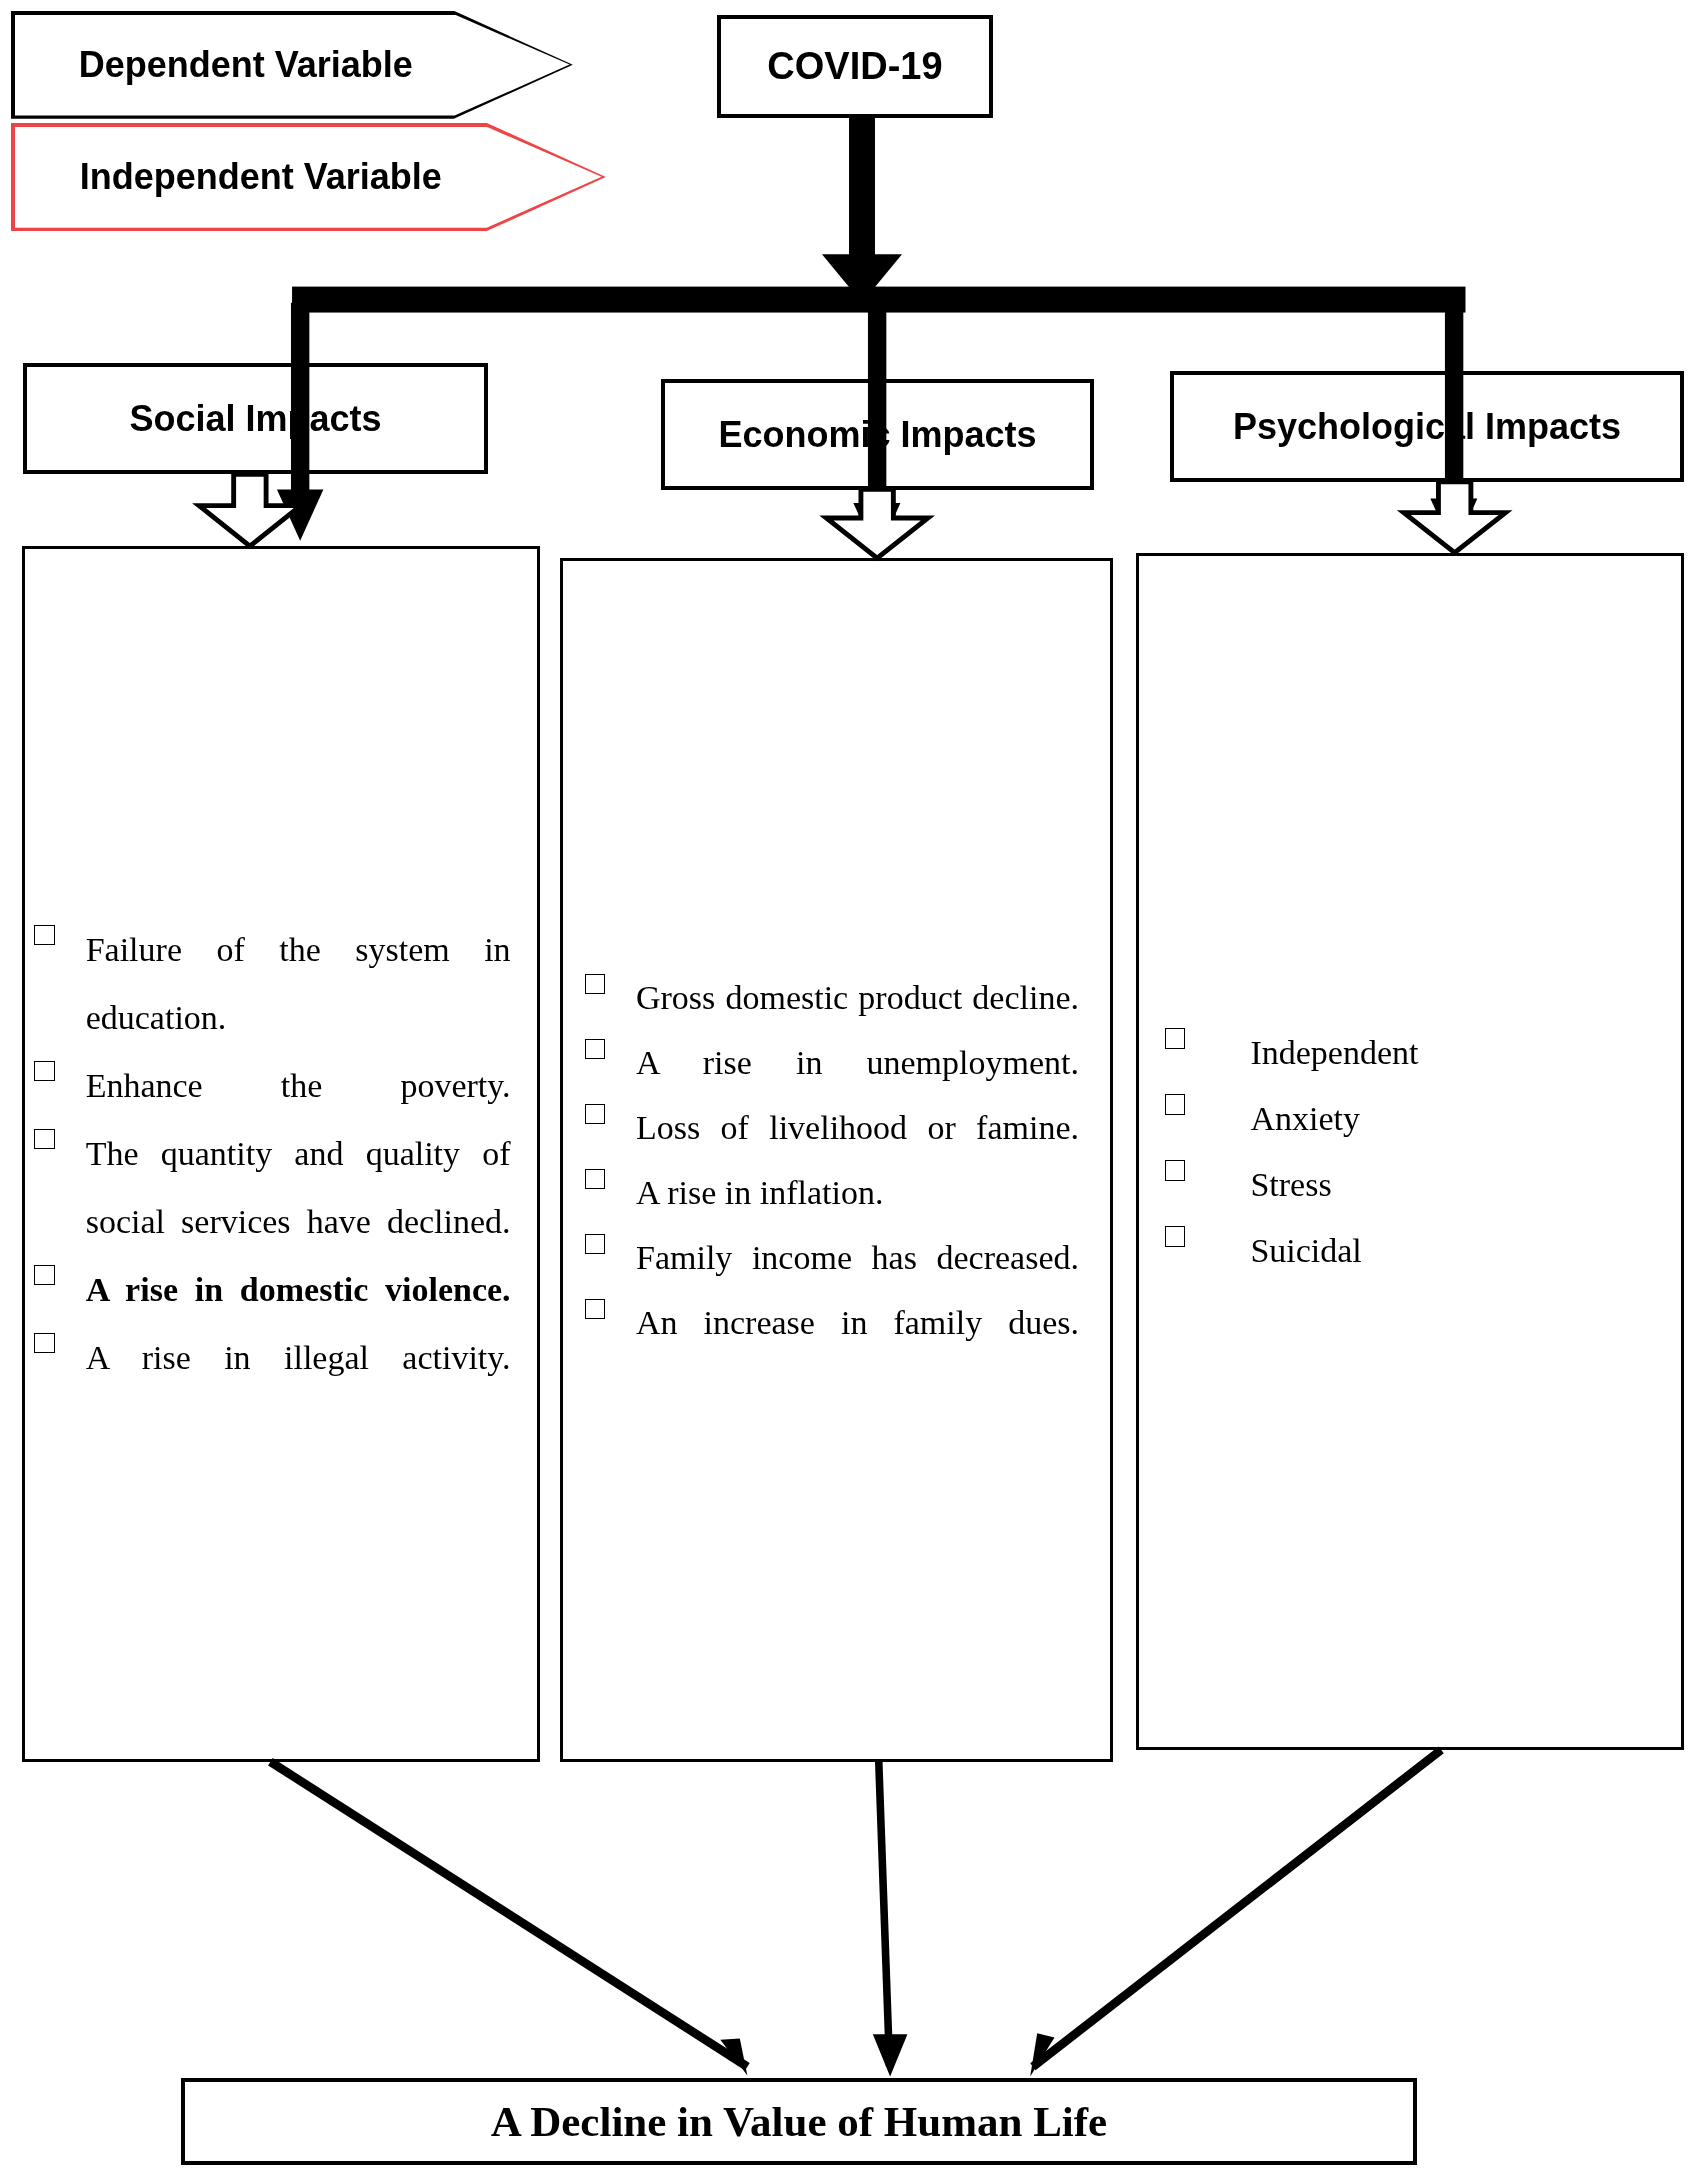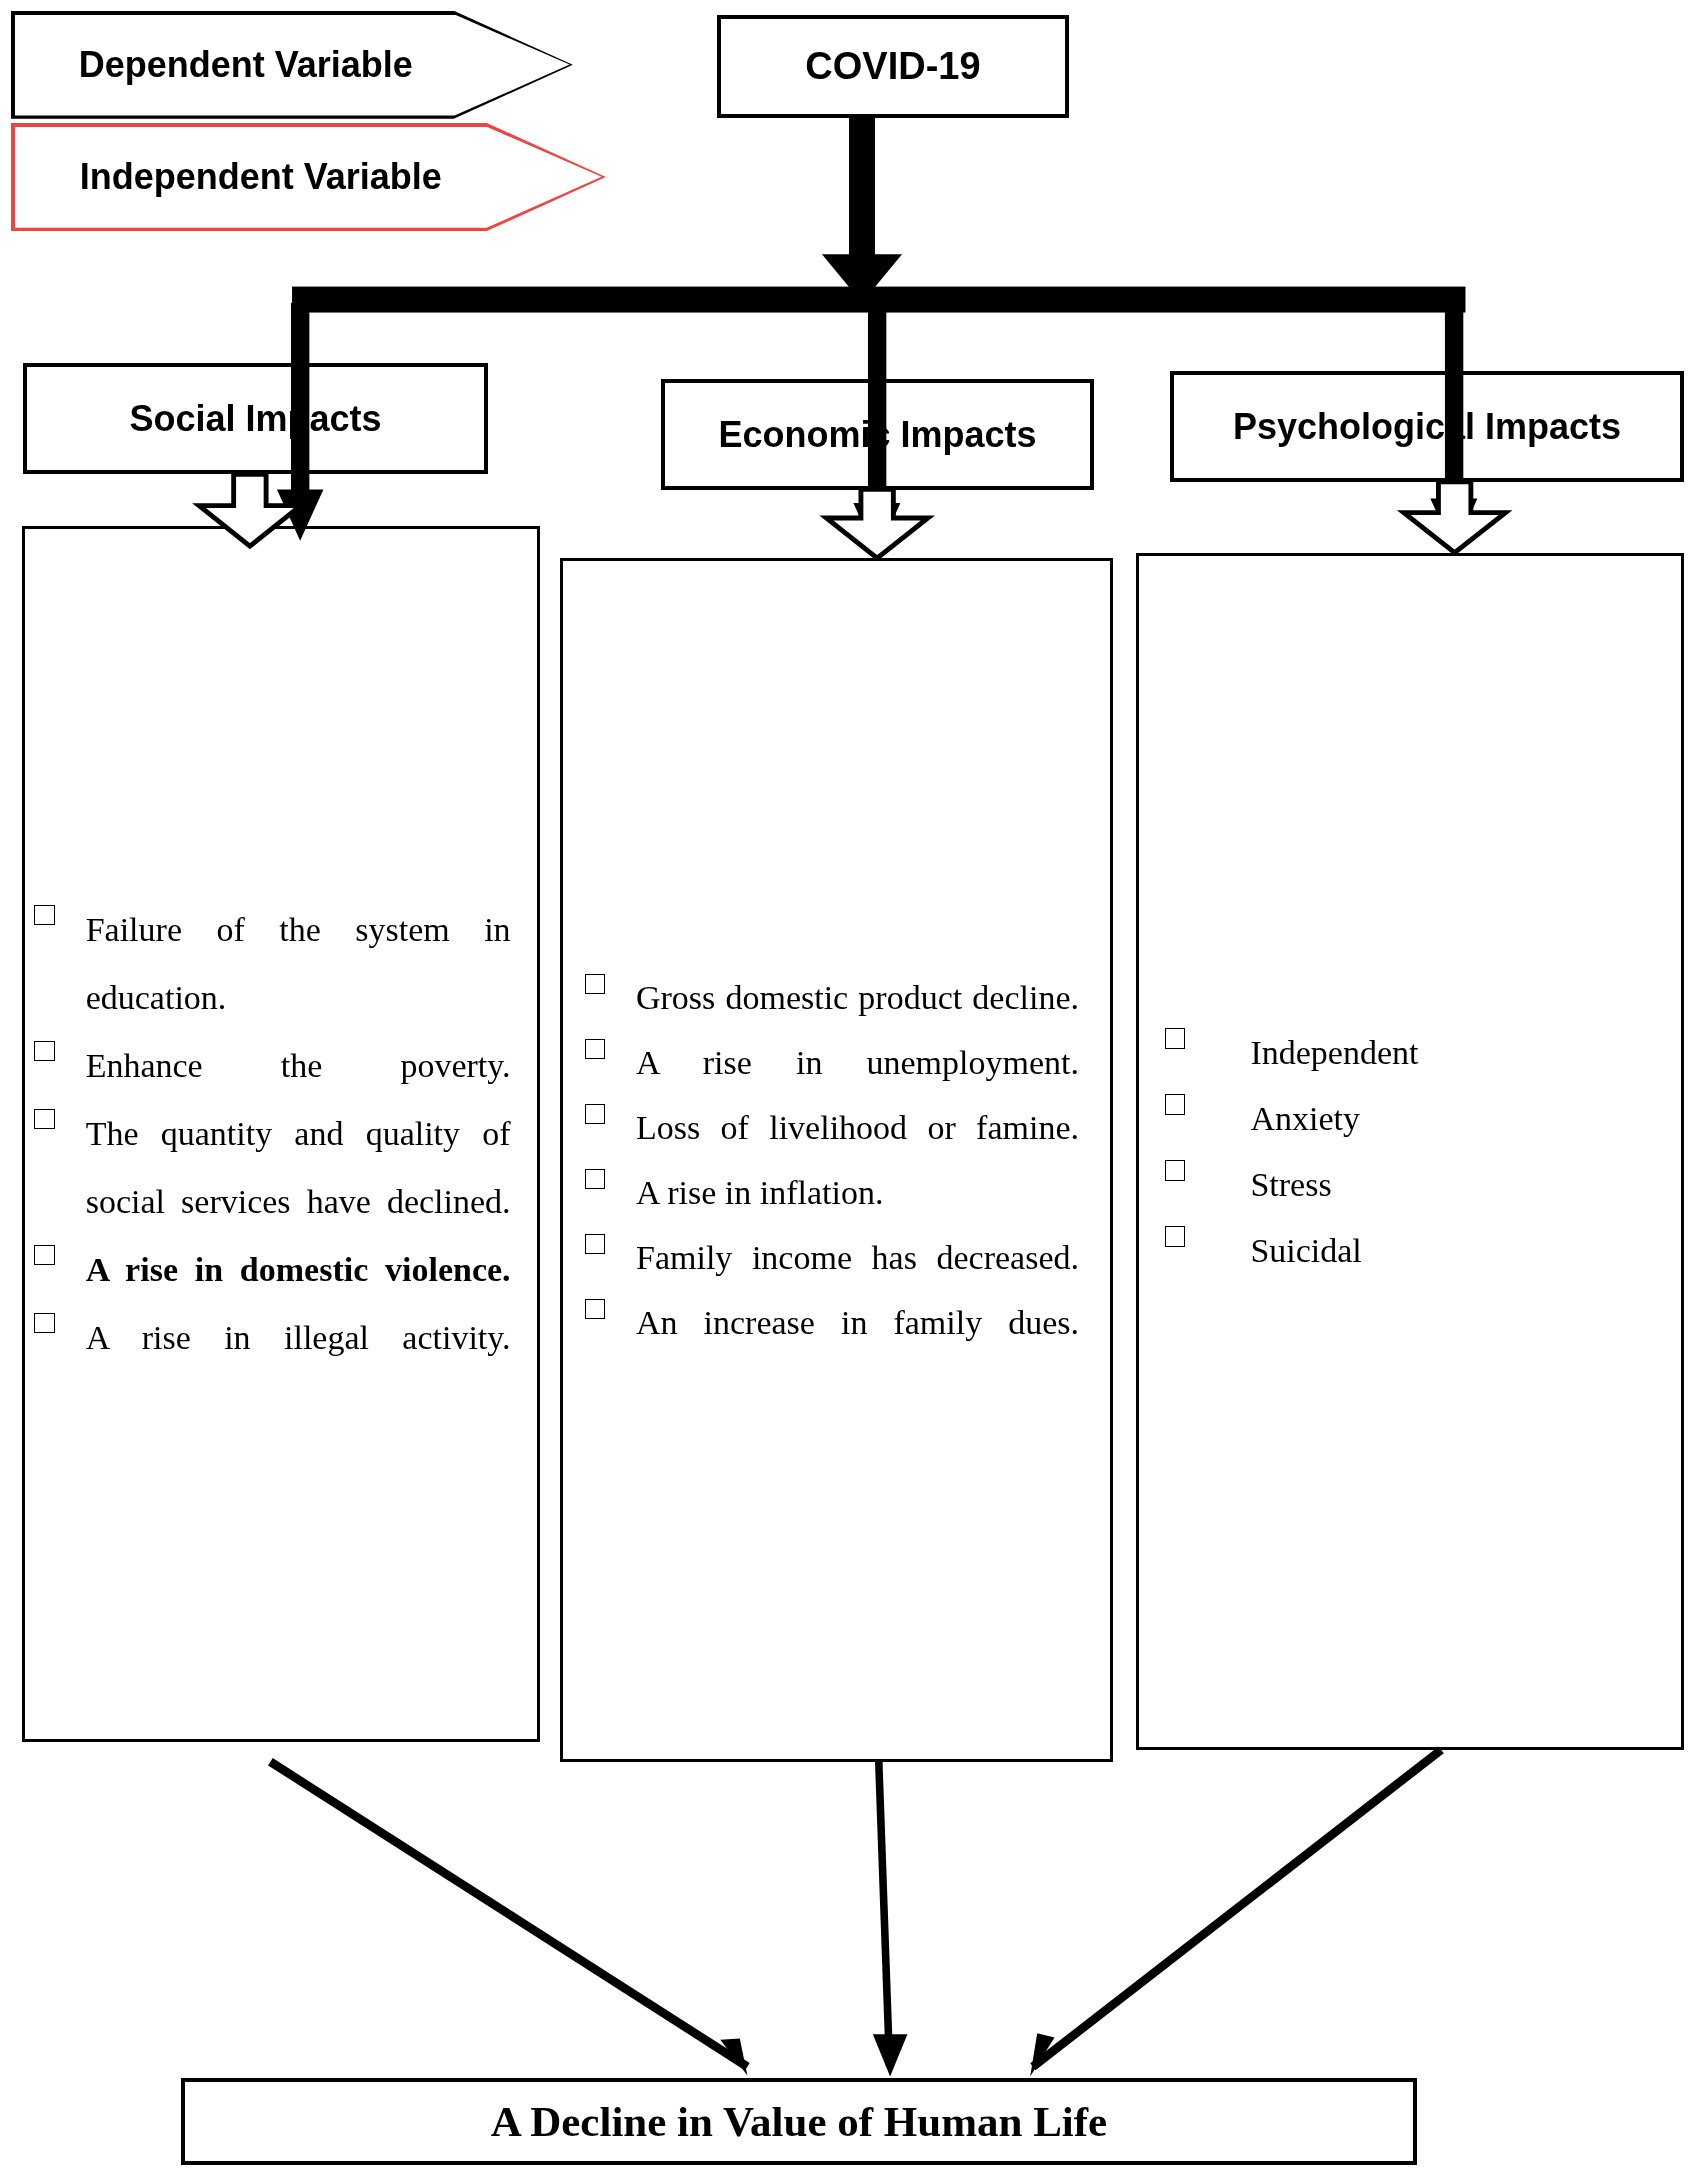--- a/index.html
+++ b/index.html
@@ -126,37 +126,37 @@
 
   <div class="legend-arrow" style="left:10.8px; top:123px; width:595px; height:108px;
               clip-path: polygon(0 0, 476px 0, 595px 54px, 476px 108px, 0 108px);
               background:#ef4444;">
     <div style="position:absolute; left:3.8px; top:3.8px; width:587px; height:101px;
                 clip-path: polygon(0 0, 472px 0, 587px 50px, 472px 101px, 0 101px);
                 background:#ffffff;"></div>
     <span class="legend-label" style="position:relative; font-size:36px; margin-right:95px;">Independent Variable</span>
   </div>
 
-  <div class="box heavy centered" style="left:717px; top:15px; width:352px; height:103px;">
+  <div class="box heavy centered" style="left:717px; top:15px; width:276px; height:103px;">
     <span class="hdr-label" style="font-size:38px;">COVID-19</span>
   </div>
 
   <div class="box heavy centered" style="left:23px; top:363px; width:465px; height:111px;">
     <span class="hdr-label" style="font-size:36px;">Social Impacts</span>
   </div>
 
   <div class="box heavy centered" style="left:661px; top:379px; width:433px; height:111px;">
     <span class="hdr-label" style="font-size:36px;">Economic Impacts</span>
   </div>
 
   <div class="box heavy centered" style="left:1170px; top:371px; width:514px; height:111px;">
     <span class="hdr-label" style="font-size:36px;">Psychological Impacts</span>
   </div>
 
-  <div class="listbox" style="left:21.6px; top:526px; width:518px; height:1216px;align-items:center;">
+  <div class="listbox" style="left:21.6px; top:546px; width:518px; height:1216px;align-items:center;">
     <ul style="padding:0 26px 0 9.7px;">
       <li>
         <span class="chk"></span>
         <span class="li-text" style="font-size:34px; line-height:68px; margin-left:31px;">Failure of the system in education.</span>
       </li>
       <li>
         <span class="chk"></span>
         <span class="li-text" style="font-size:34px; line-height:68px; margin-left:31px;">Enhance the poverty.</span>
       </li>
       <li>

